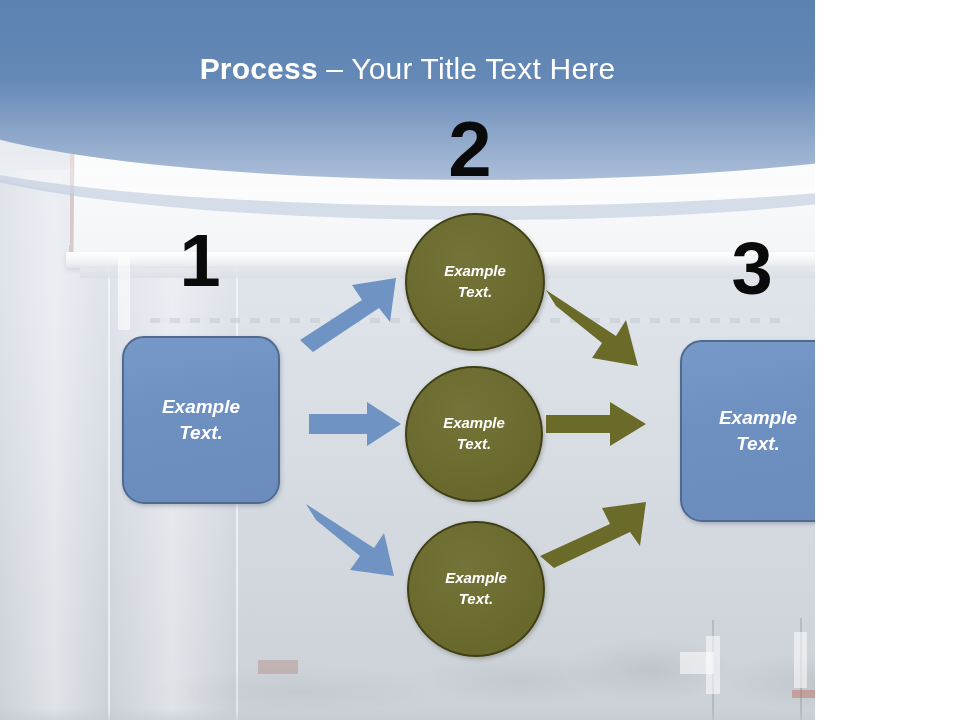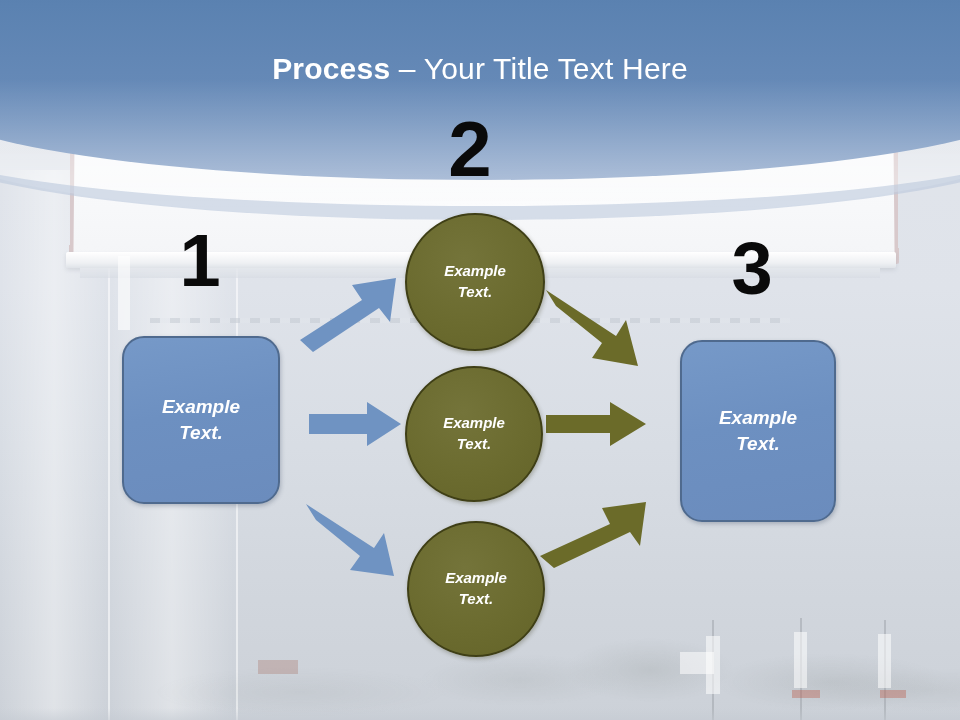--- a/index.html
+++ b/index.html
@@ -6,21 +6,21 @@
     margin: 0;
     padding: 0;
     background: #ffffff;
   }
   body {
     font-family: "Liberation Sans", sans-serif;
   }
 
   #slide {
     position: relative;
-    width: 960px;
+    width: 815px;
     height: 720px;
     overflow: hidden;
     background: #8b5cf6;
   }
 
   
   .bg-photo {
     position: absolute;
     inset: 0;
     background:

